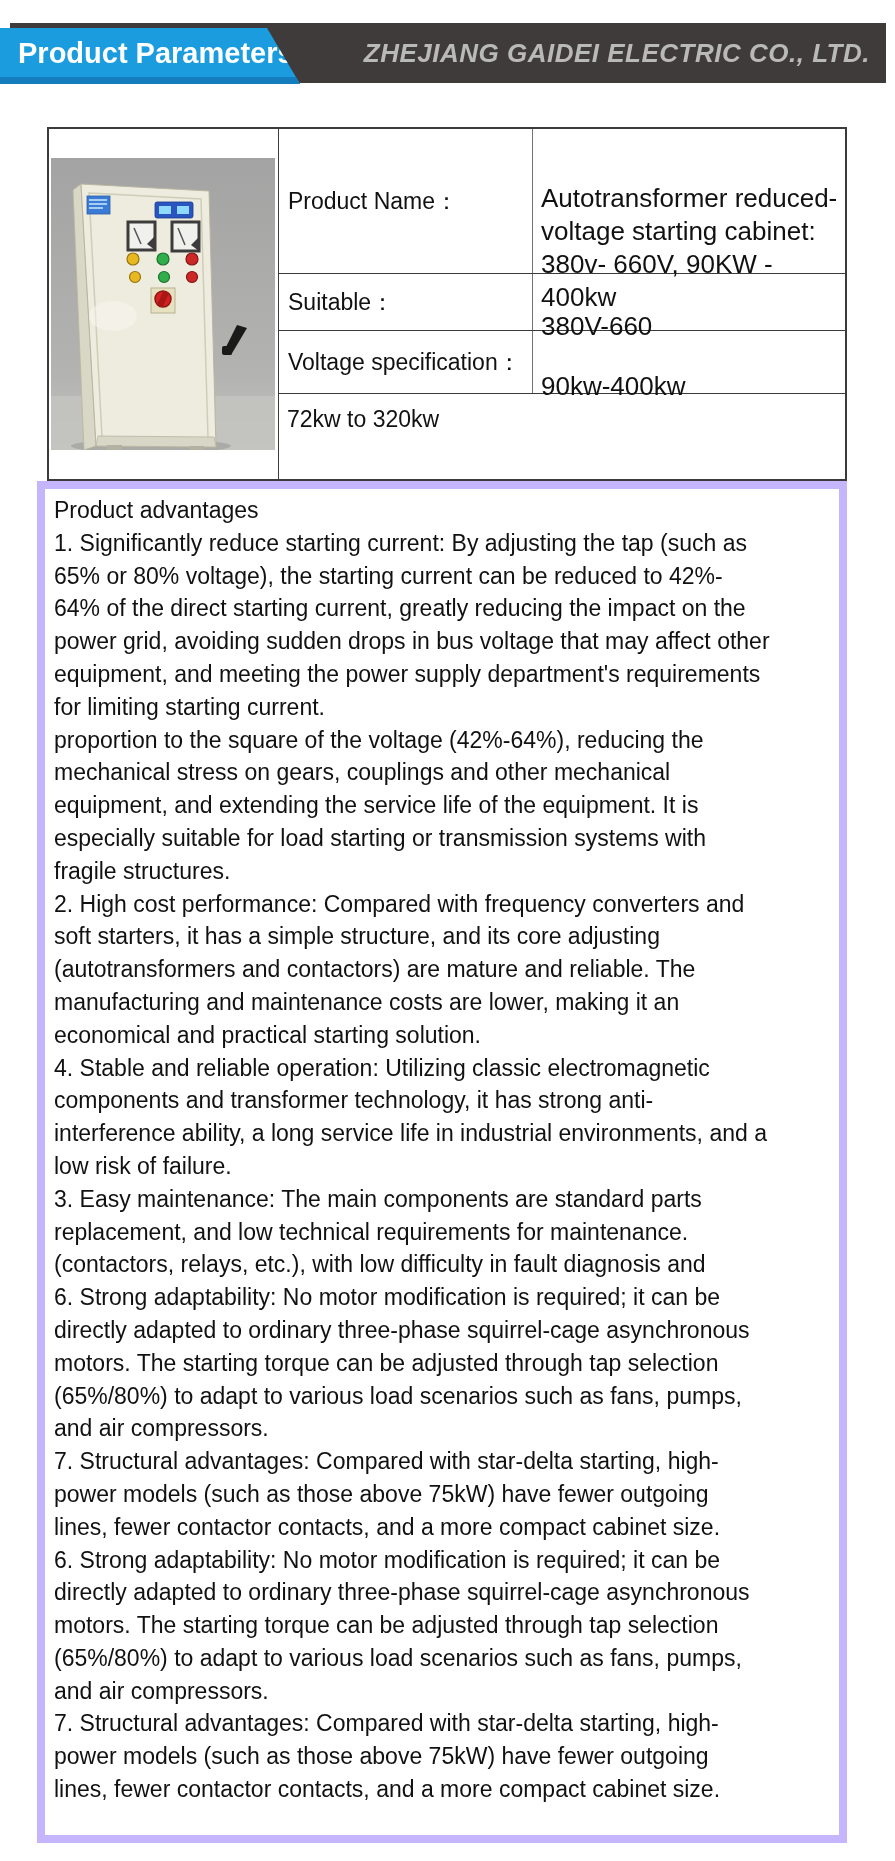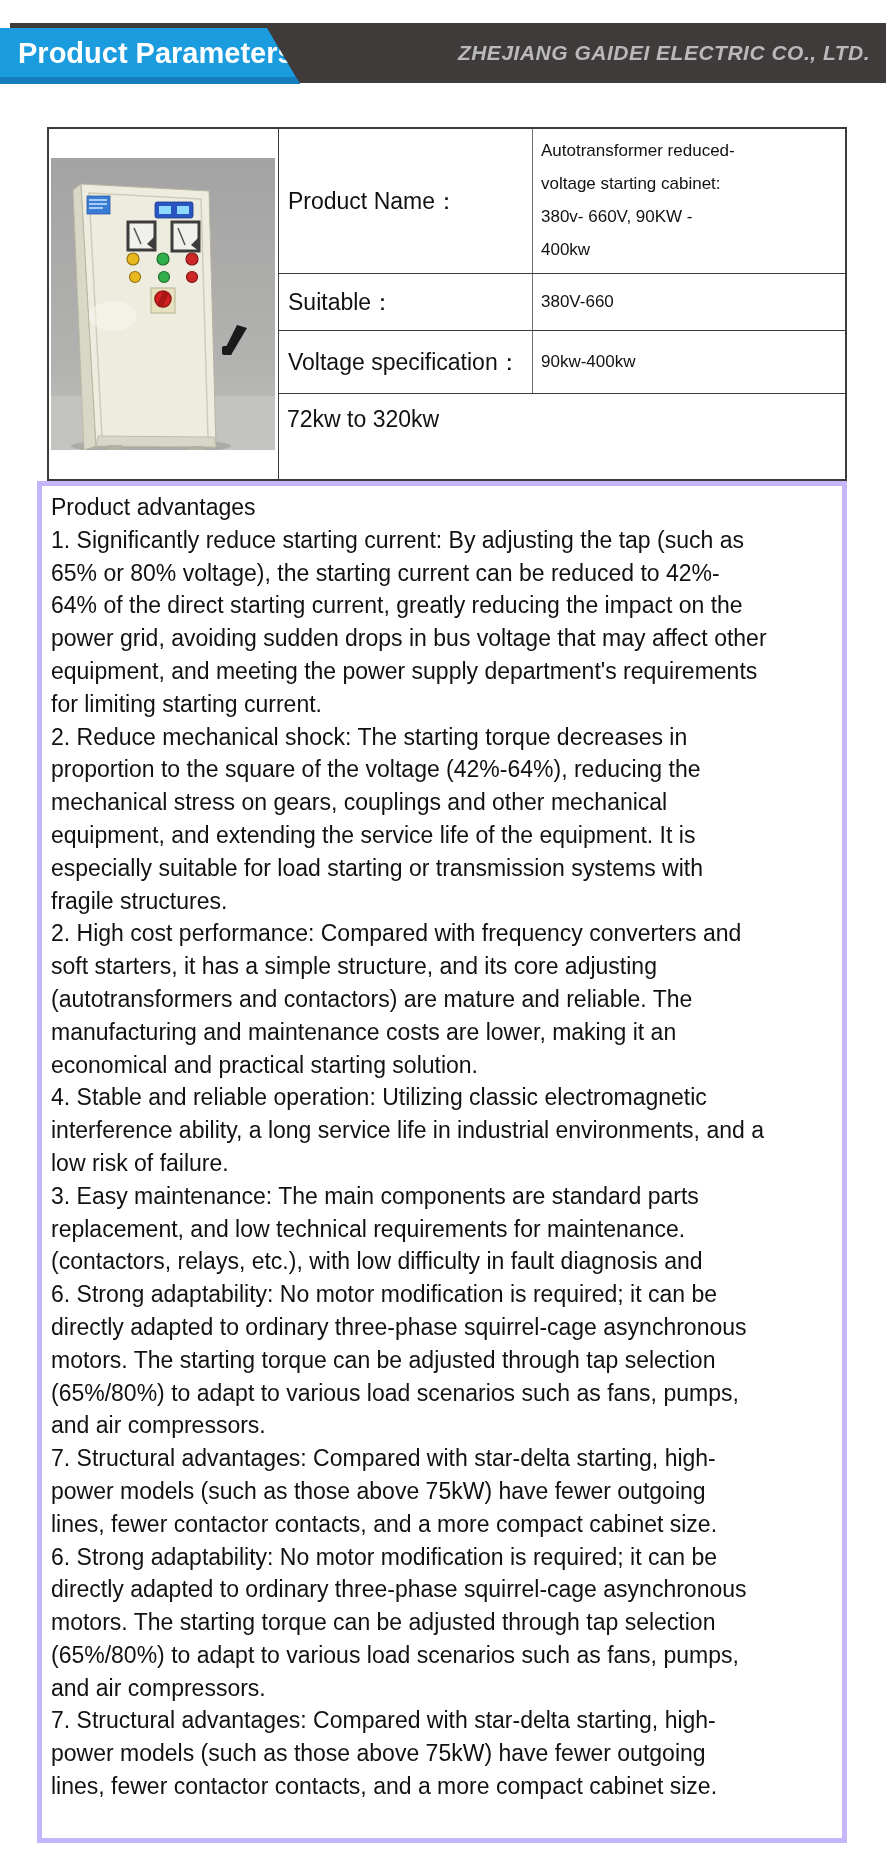--- a/index.html
+++ b/index.html
@@ -4,21 +4,21 @@
 <style>
   html,body{margin:0;padding:0;background:#ffffff;}
   .page{
     position:relative;width:895px;height:1861px;background:#ffffff;
     font-family:"Liberation Sans",sans-serif;color:#111;overflow:hidden;
   }
   
   .header-bar{position:absolute;left:10px;top:23px;width:876px;height:60px;background:#3f3b3a;}
   .company{
     position:absolute;right:16px;top:0;height:64px;line-height:60px;
-    font-size:21px;font-style:italic;font-weight:bold;color:#b9b9b9;letter-spacing:.5px;
+    font-size:26px;font-style:italic;font-weight:bold;color:#b9b9b9;letter-spacing:.5px;
     white-space:nowrap;
   }
   .ribbon{
     position:absolute;left:-10px;top:5px;width:300px;height:56px;background:#1b9cdf;
     clip-path:polygon(0 0,89% 0,100% 100%,0 100%);
   }
   .ribbon-shade{position:absolute;left:0;bottom:0;width:100%;height:7px;background:#137dbd;}
   .ribbon-title{
     position:relative;padding-left:18px;line-height:50px;font-size:29px;font-weight:bold;color:#ffffff;
     white-space:nowrap;
@@ -37,28 +37,28 @@
   .srow{display:flex;box-sizing:border-box;border-bottom:1px solid #3b3b3b;}
   .srow:last-child{border-bottom:none;}
   .row1{height:145px;}
   .row2{height:57px;}
   .row3{height:63px;}
   .rowN{height:85px;}
   .lbl{
     width:254px;box-sizing:border-box;border-right:1px solid #737373;
     padding-left:9px;font-size:23px;display:flex;align-items:center;white-space:nowrap;
   }
-  .val{flex:1;box-sizing:border-box;padding-left:8px;font-size:17px;}
+  .val{flex:1;box-sizing:border-box;padding-left:8px;font-size:26px;margin-top:48px;}
   .val.center{display:flex;align-items:center;}
   .val.multiline{padding-top:5px;line-height:33px;}
   .note-cell{box-sizing:border-box;padding:9px 0 0 8px;font-size:23px;line-height:33px;}
   
   .adv-box{
     position:absolute;left:37px;top:481px;width:810px;height:1362px;
-    border:5px solid #c4b5fd;box-sizing:border-box;background:#fff;
+    border:8px solid #c4b5fd;box-sizing:border-box;background:#fff;
     padding:5px 0 0 9px;font-size:23px;line-height:32.8px;
   }
   .tline{white-space:nowrap;}
 </style>
 </head>
 <body>
 
 <div class="page">
 
   <div class="header-bar">
@@ -162,32 +162,32 @@
 
   <div class="adv-box">
     <div class="tline">Product advantages</div>
     <div>
         <div class="tline">1. Significantly reduce starting current: By adjusting the tap (such as</div>
         <div class="tline">65% or 80% voltage), the starting current can be reduced to 42%-</div>
         <div class="tline">64% of the direct starting current, greatly reducing the impact on the</div>
         <div class="tline">power grid, avoiding sudden drops in bus voltage that may affect other</div>
         <div class="tline">equipment, and meeting the power supply department's requirements</div>
         <div class="tline">for limiting starting current.</div>
-        <div class="tline">2. Reduce mechanical shock: The starting torque decreases in</div>
         <div class="tline">proportion to the square of the voltage (42%-64%), reducing the</div>
         <div class="tline">mechanical stress on gears, couplings and other mechanical</div>
         <div class="tline">equipment, and extending the service life of the equipment. It is</div>
         <div class="tline">especially suitable for load starting or transmission systems with</div>
         <div class="tline">fragile structures.</div>
         <div class="tline">2. High cost performance: Compared with frequency converters and</div>
         <div class="tline">soft starters, it has a simple structure, and its core adjusting</div>
         <div class="tline">(autotransformers and contactors) are mature and reliable. The</div>
         <div class="tline">manufacturing and maintenance costs are lower, making it an</div>
         <div class="tline">economical and practical starting solution.</div>
         <div class="tline">4. Stable and reliable operation: Utilizing classic electromagnetic</div>
+        <div class="tline">components and transformer technology, it has strong anti-</div>
         <div class="tline">interference ability, a long service life in industrial environments, and a</div>
         <div class="tline">low risk of failure.</div>
         <div class="tline">3. Easy maintenance: The main components are standard parts</div>
         <div class="tline">replacement, and low technical requirements for maintenance.</div>
         <div class="tline">(contactors, relays, etc.), with low difficulty in fault diagnosis and</div>
         <div class="tline">6. Strong adaptability: No motor modification is required; it can be</div>
         <div class="tline">directly adapted to ordinary three-phase squirrel-cage asynchronous</div>
         <div class="tline">motors. The starting torque can be adjusted through tap selection</div>
         <div class="tline">(65%/80%) to adapt to various load scenarios such as fans, pumps,</div>
         <div class="tline">and air compressors.</div>

